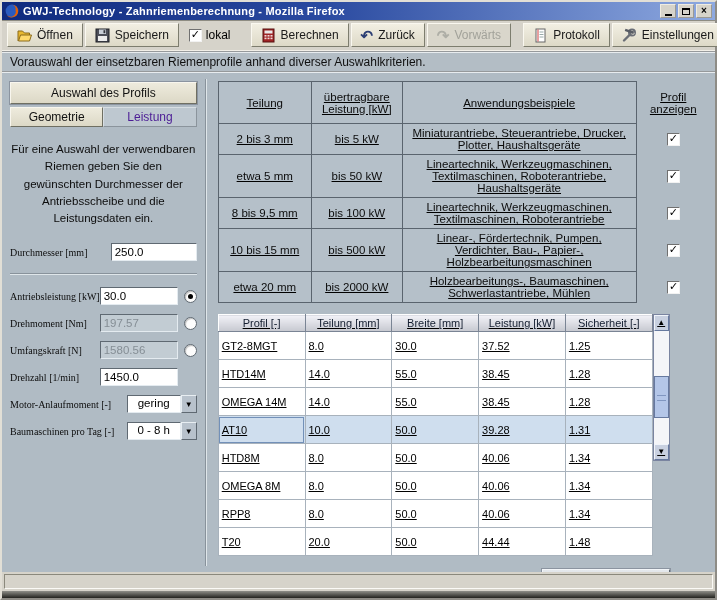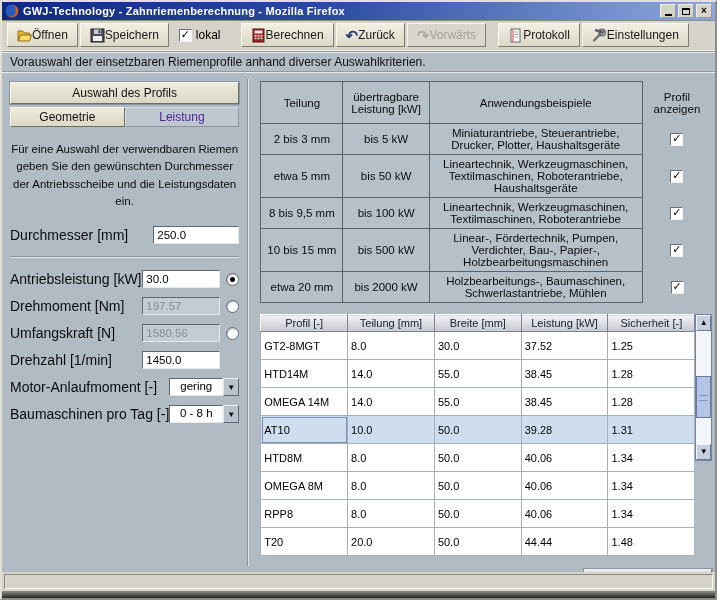--- a/index.html
+++ b/index.html
@@ -18,21 +18,21 @@
   .win-controls { display:flex; gap:2px; }
   .win-btn { width:16px; height:14px; background:#d6d3ca; border:1px outset #efece2;
     display:flex; align-items:center; justify-content:center; font-size:10px; line-height:1;
     color:#000; font-weight:bold; cursor:default; }
   .glyph-min { width:7px; height:2px; background:#000; margin-top:7px; }
   .glyph-max { width:8px; height:7px; border:1px solid #000; border-top-width:2px; }
 
   
   .toolbar { flex:0 0 31px; display:flex; align-items:center; padding:2px 5px; gap:2px;
     background:#d6d3ca; border-bottom:1px solid #f2efe8; box-shadow:0 1px 0 #8e8c82 inset; }
-  .tb-btn { display:flex; align-items:center; height:24px; padding:0 9px;
+  .tb-btn { display:flex; align-items:center; gap:5px; height:24px; padding:0 9px;
     background:linear-gradient(#f2efe3,#ddd9c7); border:1px solid; border-color:#faf8f0 #7d7d6e #7d7d6e #faf8f0;
     font-size:12px; color:#1a1a1a; white-space:nowrap; cursor:default; }
   .tb-btn.disabled { color:#a2a29a; background:#d9d6cb; }
   .tb-gap { width:8px; flex:0 0 8px; }
   .tb-icon { width:15px; height:15px; display:inline-flex; align-items:center; justify-content:center; }
   .tb-icon svg { width:15px; height:15px; }
   .arrow-glyph { font-size:15px; line-height:1; font-weight:bold; color:#2c3f74; }
   .arrow-glyph.dis { color:#aeaea6; }
   .lokal-wrap { display:flex; align-items:center; gap:4px; padding:0 8px; height:24px; }
 
@@ -61,41 +61,41 @@
   .tab-row { display:flex; margin-top:3px; }
   .tab { flex:1; height:20px; font-size:12px; font-family:inherit; cursor:default; }
   .tab.active { background:linear-gradient(#eeebdd,#dcd8c6); color:#111;
     border:1px solid; border-color:#f8f6ee #6f6f62 #6f6f62 #f8f6ee; }
   .tab.inactive { background:#bec8d0; color:#4c1d95;
     border:1px solid; border-color:#d7dee3 #8b949c #8b949c #d7dee3; }
 
   .description { margin-top:14px; font-size:11.5px; line-height:1.5; text-align:center; color:#0c0c0c; }
 
   .field-row { display:flex; align-items:center; margin-top:9px; min-height:18px; }
-  .field-row .flabel { flex:1; font-size:14px; color:#0c0c0c; white-space:nowrap; }
+  .field-row .flabel { flex:1; font-size:10px; color:#0c0c0c; white-space:nowrap;font-family:Liberation Serif, serif; }
   .tinput { width:78px; height:18px; background:#fff; color:#000; font-size:11.5px; padding:0 3px;
     border:1px solid; border-color:#5f6972 #e4ebf0 #e4ebf0 #5f6972; font-family:inherit; }
   .tinput.wide { width:86px; }
   .tinput.dis { background:#c2ccd3; color:#858e95; }
   .radio { width:13px; height:13px; margin-left:6px; border-radius:50%; background:#fdfdfd;
     border:1px solid #5f6972; box-shadow:inset 1px 1px 1px rgba(0,0,0,.25); position:relative; flex:0 0 13px; }
   .radio .dot { display:none; position:absolute; left:3px; top:3px; width:5px; height:5px;
     border-radius:50%; background:#000; }
   .radio.on .dot { display:block; }
   .hsep { border-top:1px solid #88929b; border-bottom:1px solid #dfe6ea; margin:12px 0 3px 0; }
 
   .combo { display:flex; width:70px; height:18px;text-align:center; }
   .combo .cval { flex:1; background:#fff; border:1px solid; border-color:#5f6972 #e4ebf0 #e4ebf0 #5f6972;
     font-size:11.5px; padding:1px 3px; color:#000; white-space:nowrap; overflow:hidden; }
   .combo .cbtn { flex:0 0 16px; background:#b8c2cc; border:1px solid;
     border-color:#e8eef2 #5f6972 #5f6972 #e8eef2; display:flex; align-items:center; justify-content:center;
     font-size:8px; color:#000; }
 
   
-  .right-panel { flex:1; padding:8px 4px 0 10px; display:flex; flex-direction:column; }
+  .right-panel { flex:1; padding:8px 4px 0 10px; display:flex; flex-direction:column;text-decoration:underline; }
 
   .profile-table { border-collapse:collapse; }
   .profile-table th, .profile-table td { font-weight:normal; font-size:11.5px; color:#0c0c0c;
     text-align:center; vertical-align:middle; padding:3px 6px; }
   .profile-table .bcell { border:1px solid #5a646e; background:#b5c0c9; }
   .profile-table th.bcell { height:42px; }
   .profile-table .col-teilung { width:90px; }
   .profile-table .col-leistung { width:88px; }
   .profile-table .col-anw { width:226px; }
   .profile-table .ccell { border:none; width:72px; background:transparent; }

